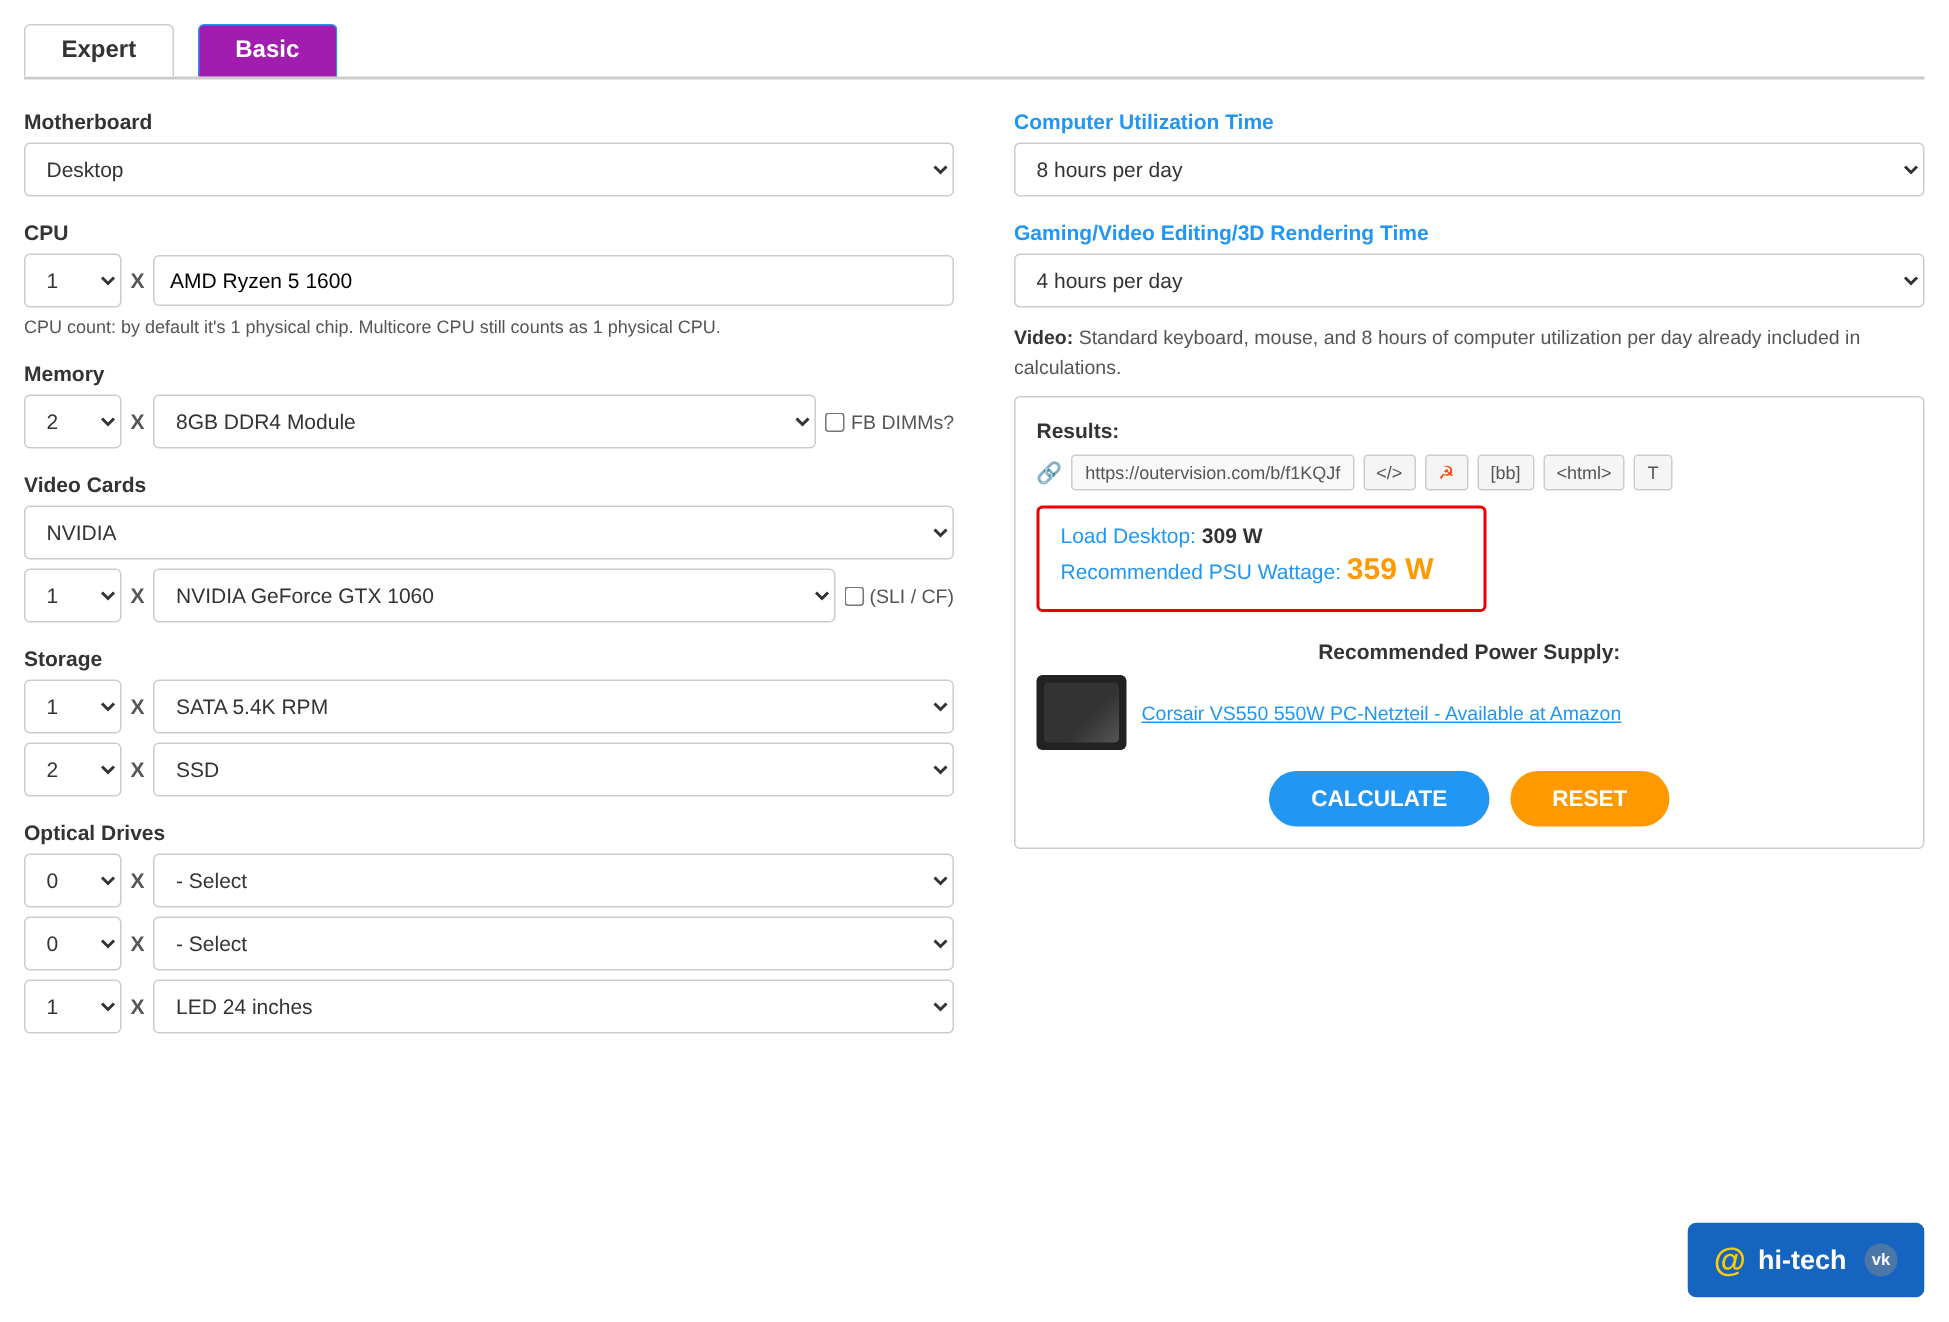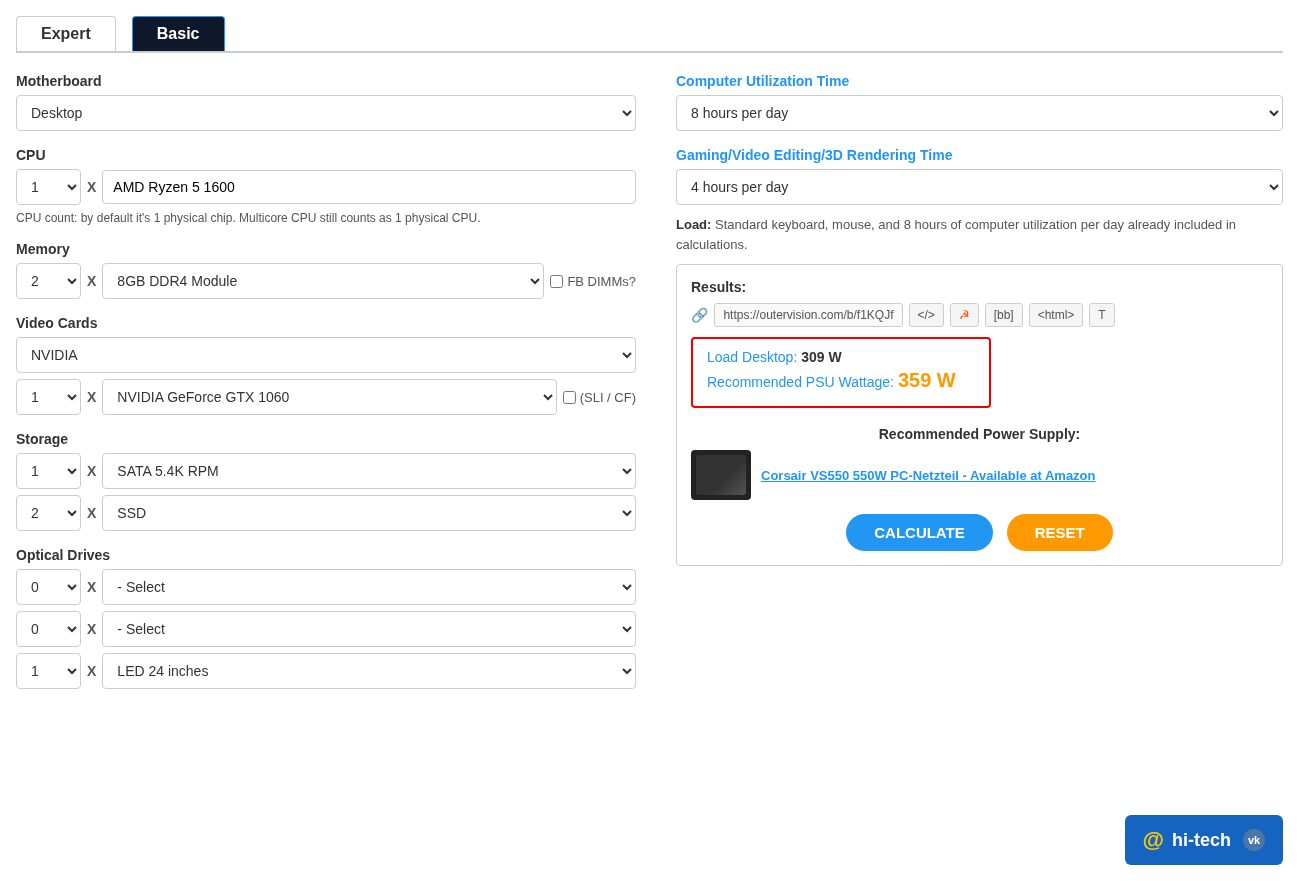--- a/index.html
+++ b/index.html
@@ -22,21 +22,21 @@
       border: 1px solid #ccc;
       border-bottom: none;
       cursor: pointer;
       font-size: 16px;
       font-weight: bold;
       border-radius: 4px 4px 0 0;
       background: #f5f5f5;
       color: #555;
     }
     .tab.active {
-      background: #0f172a;
+      background: #a21caf;
       color: #fff;
       border-color: #2196f3;
     }
     .tab.inactive {
       background: #fff;
       color: #333;
       border-color: #ccc;
     }
     .main-layout {
       display: flex;
@@ -205,21 +205,20 @@
       height: 16px;
       background: #bbb;
       border-radius: 3px;
       filter: blur(2px);
     }
     .product-row {
       display: flex;
       align-items: center;
       gap: 10px;
       margin-bottom: 14px;
-      font-weight: bold;
     }
     .product-img {
       width: 60px;
       height: 50px;
       background: #222;
       border-radius: 4px;
       display: flex;
       align-items: center;
       justify-content: center;
     }
@@ -457,21 +456,21 @@
     
     <div class="right-label">Gaming/Video Editing/3D Rendering Time</div>
     <select>
       <option selected="">4 hours per day</option>
       <option>2 hours per day</option>
       <option>8 hours per day</option>
     </select>
 
     
     <div class="note-box">
-      <strong>Load:</strong>
+      <strong>Video:</strong>
       <span>Standard keyboard, mouse, and 8 hours of computer utilization per day already included in calculations.</span>
     </div>
 
     
     <div class="results-box">
       <div class="results-title">Results:</div>
 
       
       <div class="share-bar">
         <span class="link-icon">🔗</span>

